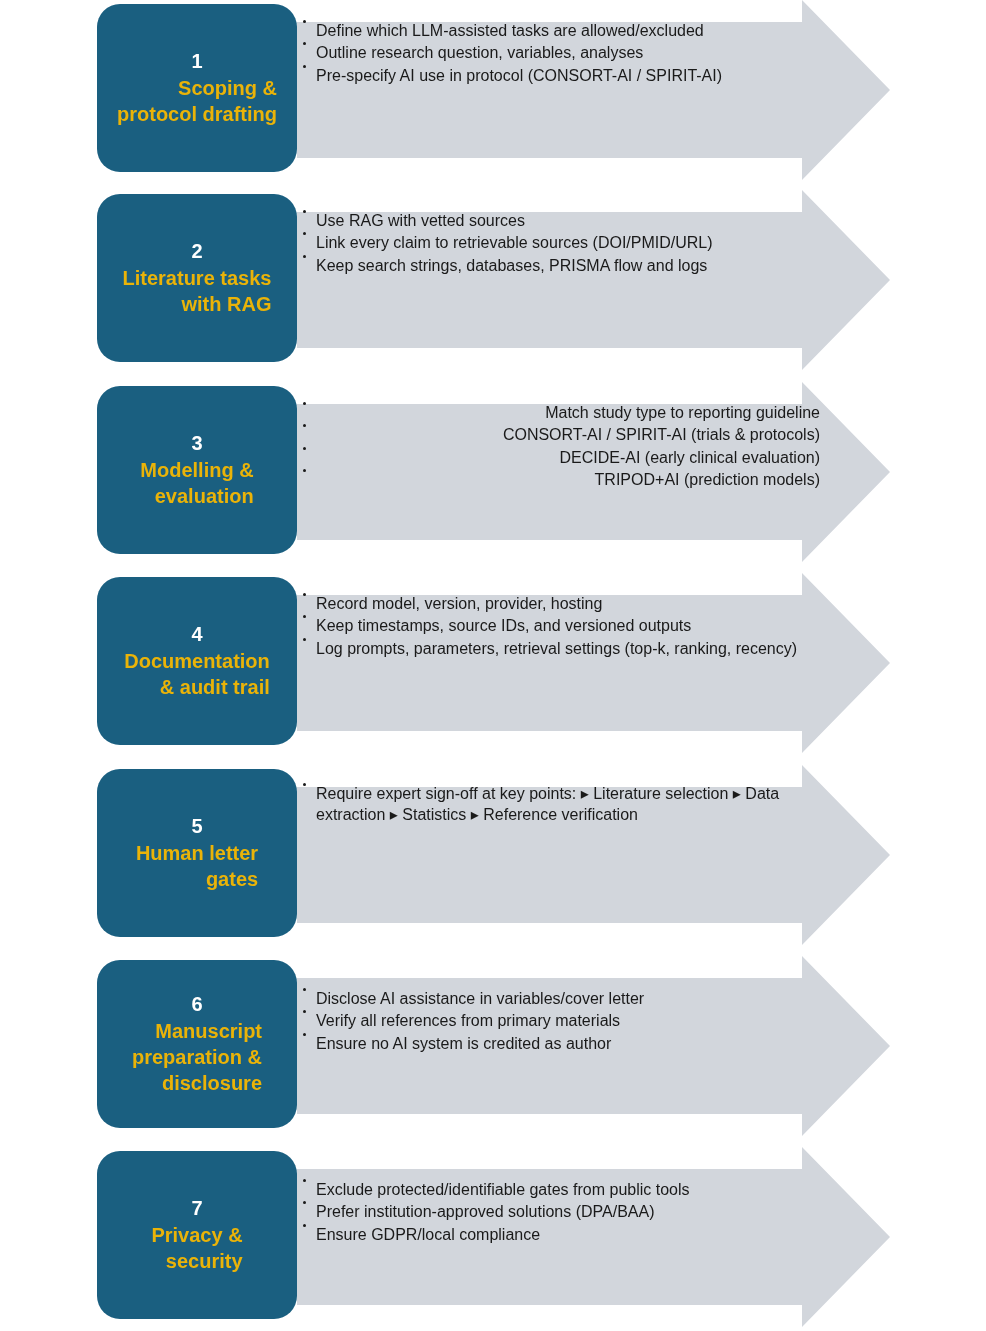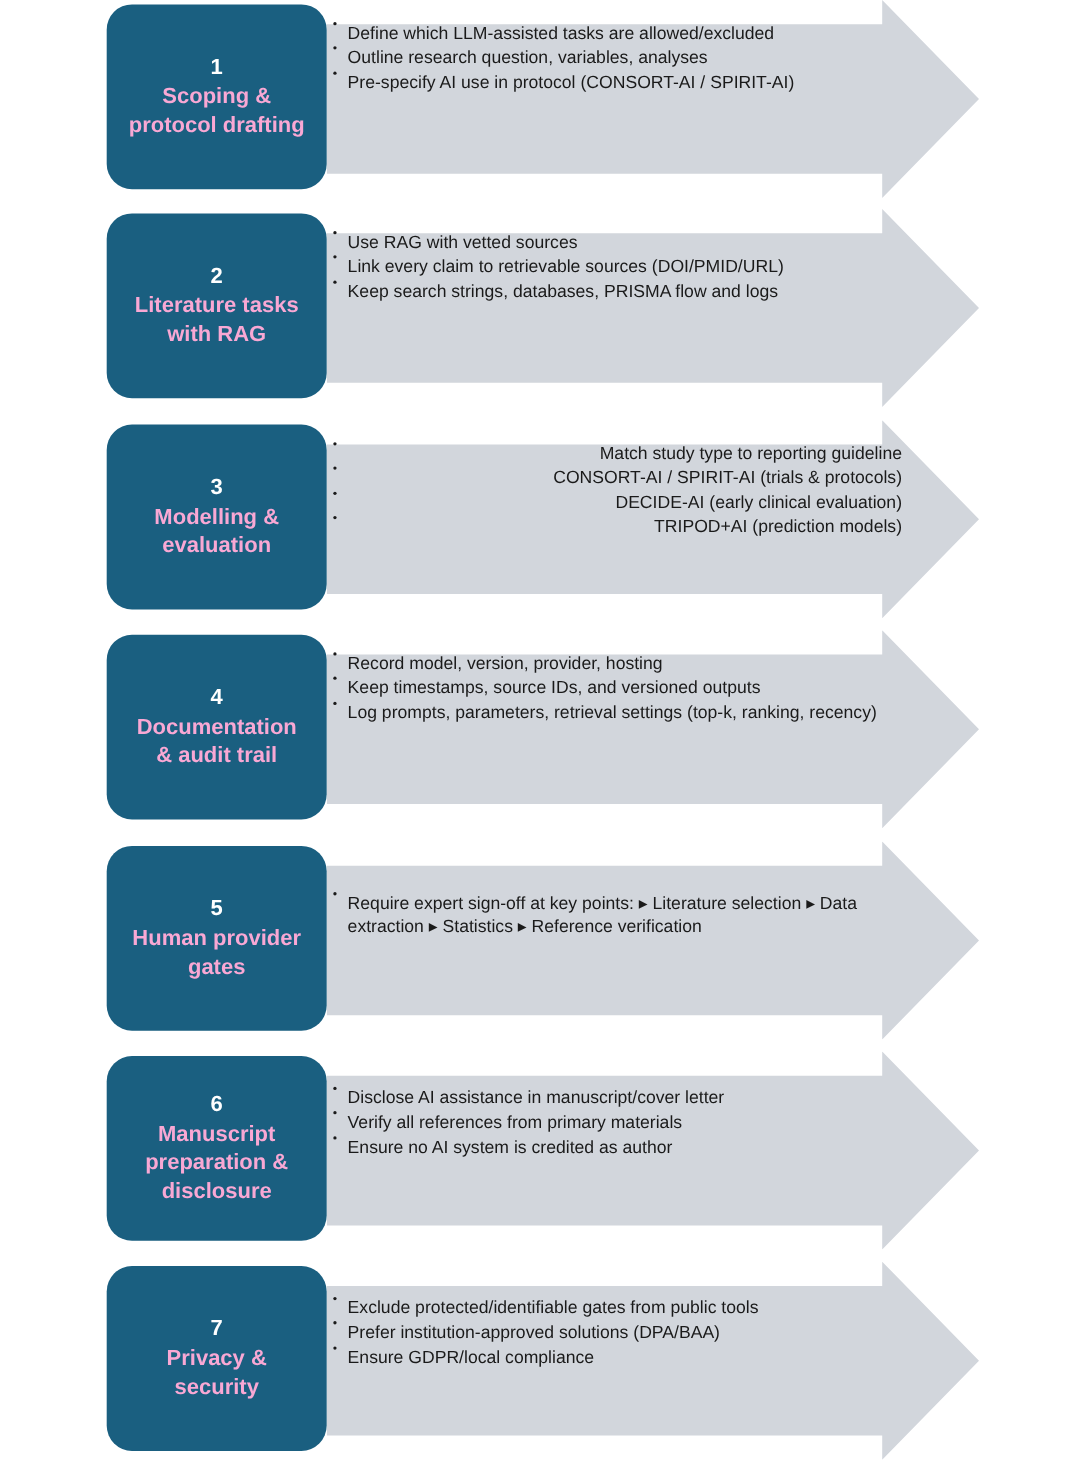--- a/index.html
+++ b/index.html
@@ -58,25 +58,25 @@
     padding: 4px 8px;
   }
   .stage-number {
     color: #ffffff;
     font-size: 20px;
     font-weight: bold;
     line-height: 1.32;
     text-align: center;
   }
   .stage-title {
-    color: #f9a8d4;
+    color: #eab308;
     font-size: 20px;
     font-weight: bold;
     line-height: 1.32;
-    text-align: center;
+    text-align: right;
     white-space: pre-line;
   }
 
   
   .bullets {
     position: absolute;
     left: 300px;
     top: 18px;
     width: 520px;
     margin: 0;
@@ -106,21 +106,21 @@
   }
   .bullet-text {
     display: block;
   }
 
   
   .r1 .bullets { top: 20px; width: 540px; }
   .r2 .bullets { top: 20px; width: 500px; }
   .r3 .bullets { top: 20px; width: 520px; text-align: right; }
   .r4 .bullets { top: 20px; width: 545px; }
-  .r5 .bullets { top: 18px; width: 500px; margin-top: 28px; }
+  .r5 .bullets { top: 18px; width: 500px; }
   .r6 .bullets { top: 32px; width: 530px; }
   .r7 .bullets { top: 32px; width: 540px; }
 </style>
 </head>
 <body>
 
 <div id="canvas">
 
   <div class="stage-row r1" style="top:0px;">
     <div class="arrow-shape">
@@ -235,21 +235,21 @@
   </div>
 
   <div class="stage-row r5" style="top:765px;">
     <div class="arrow-shape">
       <svg viewBox="0 0 593 180" preserveAspectRatio="none" aria-hidden="true">
         <polygon points="0,22 505,22 505,0 593,90 505,180 505,158 0,158" fill="#d2d6dc"></polygon>
       </svg>
     </div>
     <div class="stage-box">
       <div class="stage-number">5</div>
-      <div class="stage-title">Human provider
+      <div class="stage-title">Human letter
 gates</div>
     </div>
     <ul class="bullets">
       <li class="bullet-item">
           <span class="dot"></span>
           <span class="bullet-text">Require expert sign-off at key points: ▸ Literature selection ▸ Data extraction ▸ Statistics ▸ Reference verification</span>
         </li>
     </ul>
   </div>
 
@@ -261,21 +261,21 @@
     </div>
     <div class="stage-box">
       <div class="stage-number">6</div>
       <div class="stage-title">Manuscript
 preparation &amp;
 disclosure</div>
     </div>
     <ul class="bullets">
       <li class="bullet-item">
           <span class="dot"></span>
-          <span class="bullet-text">Disclose AI assistance in manuscript/cover letter</span>
+          <span class="bullet-text">Disclose AI assistance in variables/cover letter</span>
         </li>
       <li class="bullet-item">
           <span class="dot"></span>
           <span class="bullet-text">Verify all references from primary materials</span>
         </li>
       <li class="bullet-item">
           <span class="dot"></span>
           <span class="bullet-text">Ensure no AI system is credited as author</span>
         </li>
     </ul>

